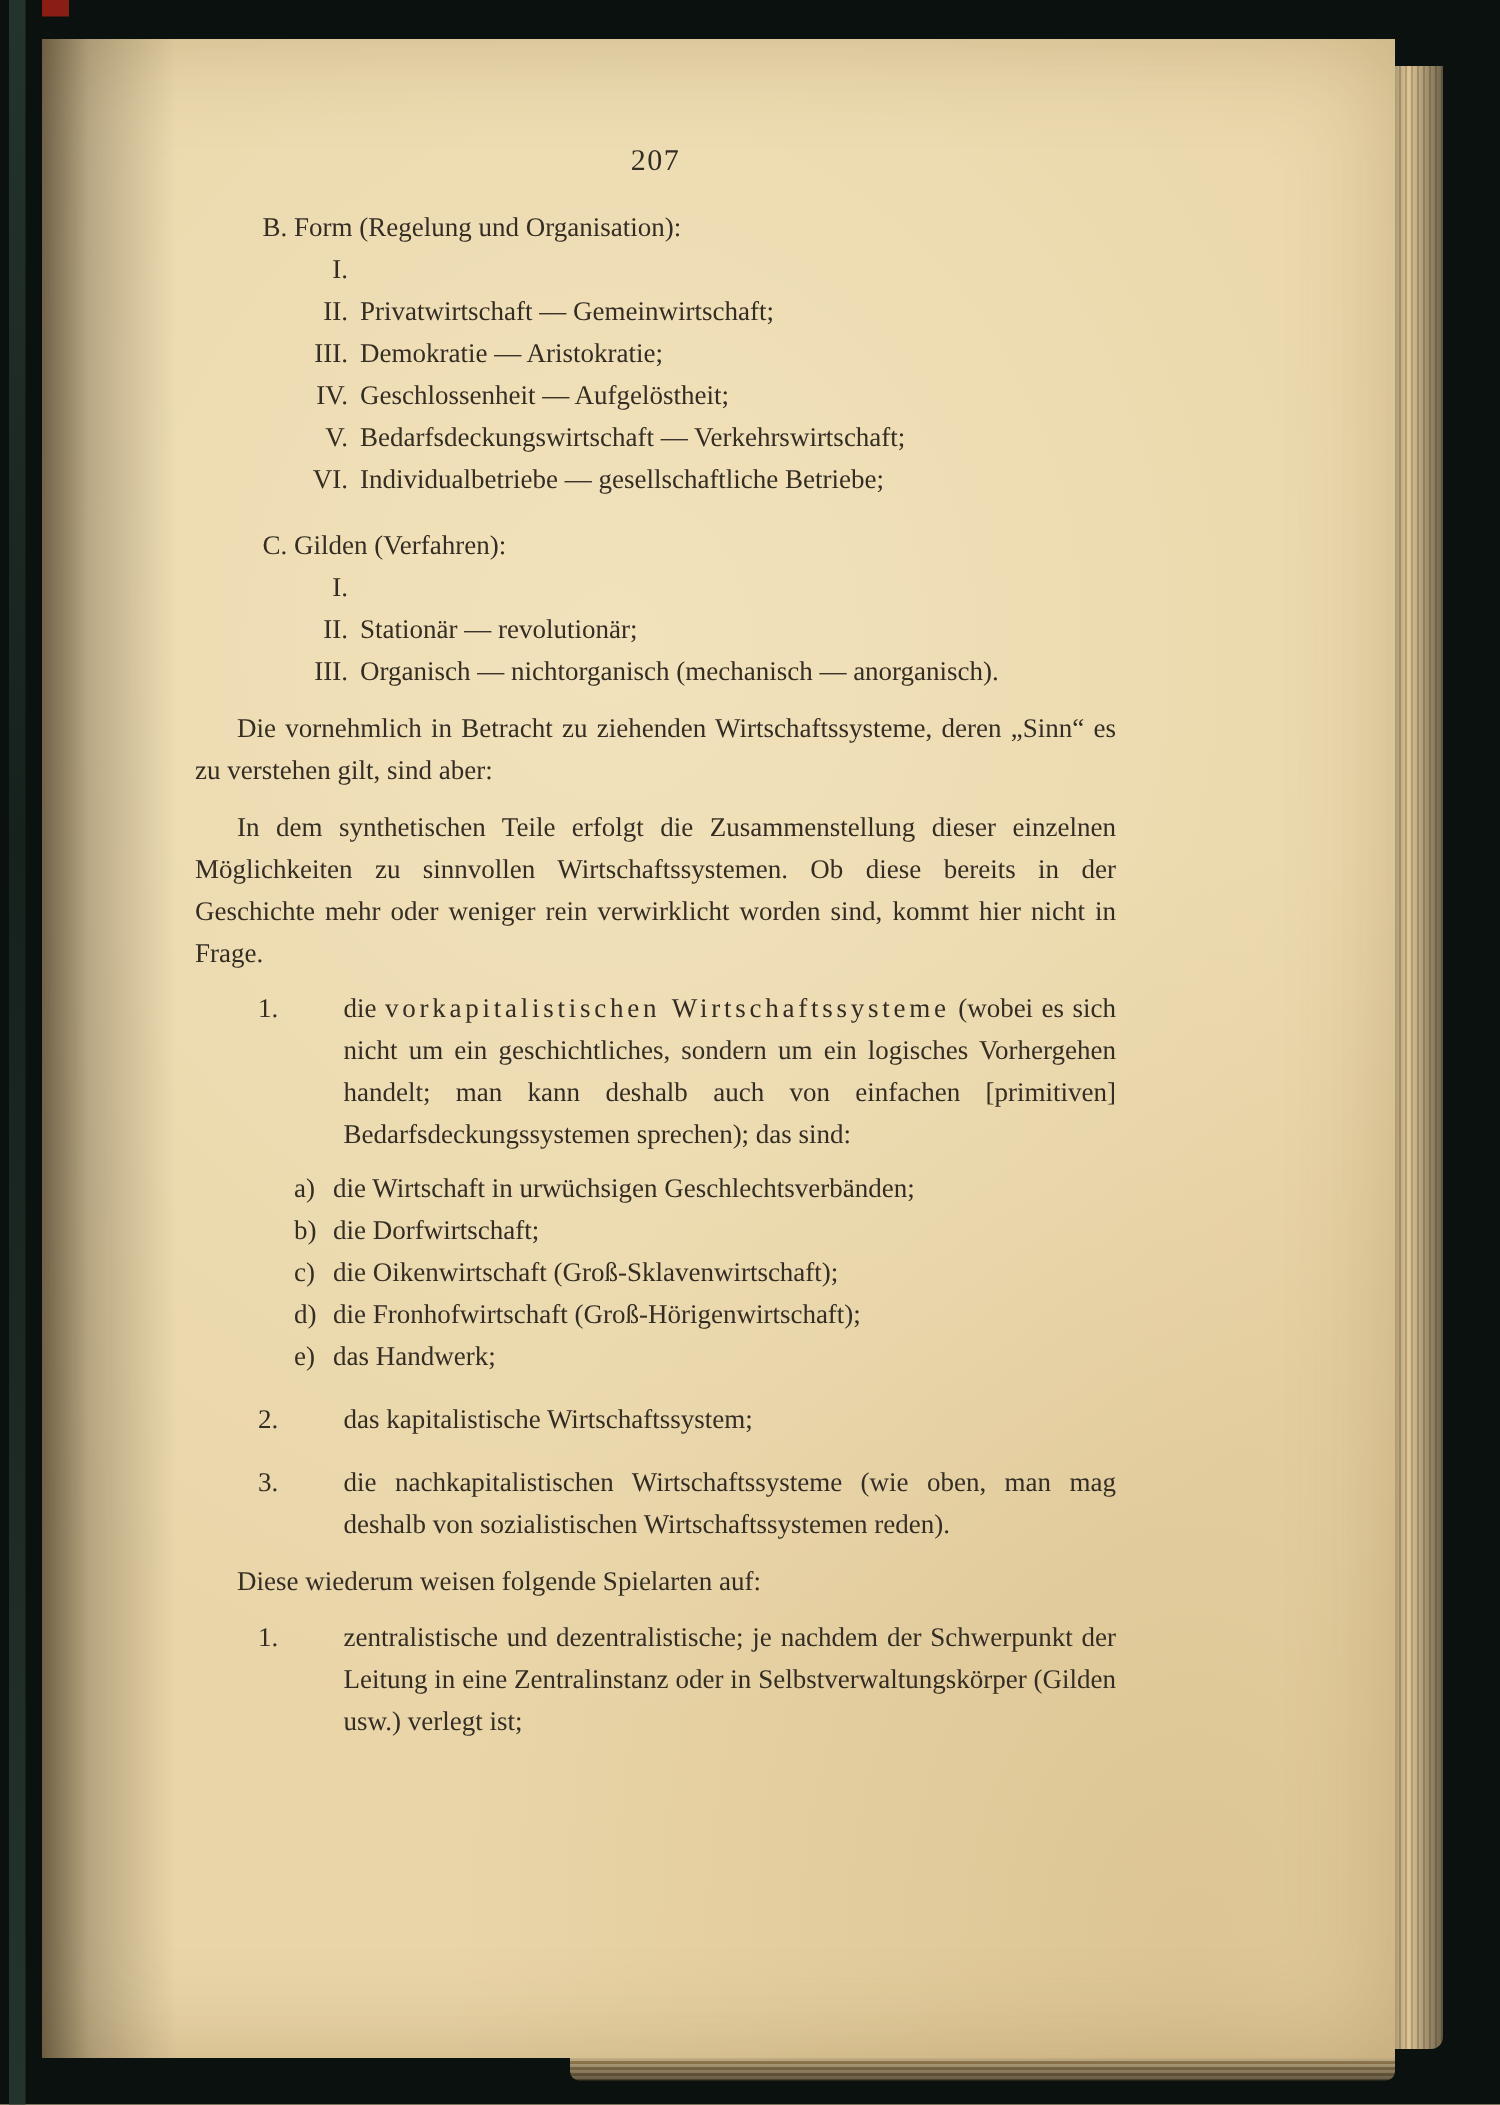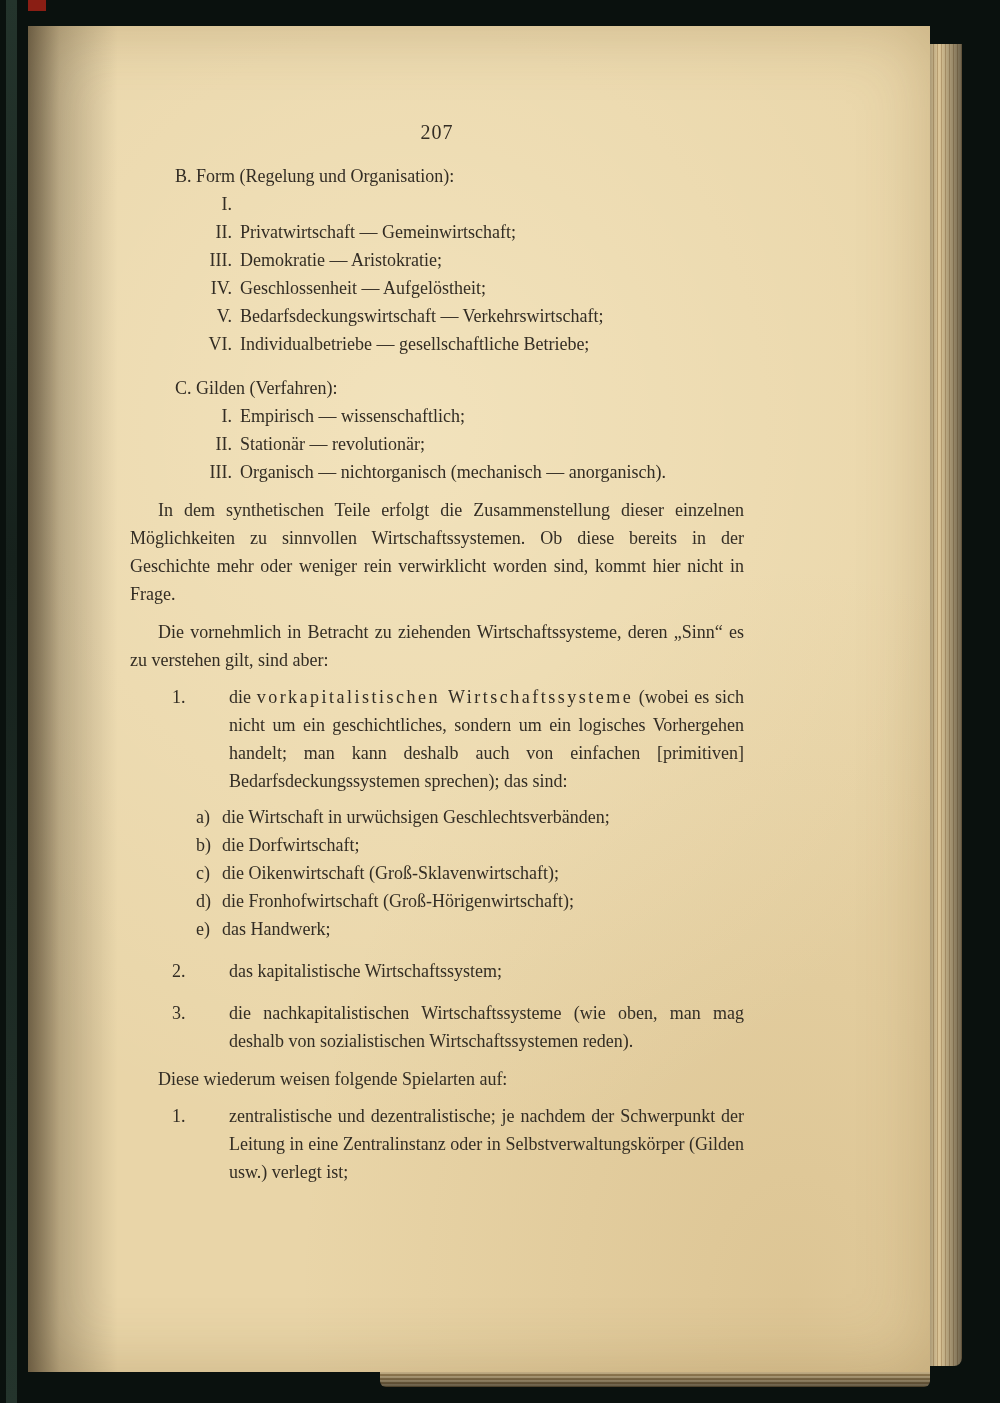--- a/index.html
+++ b/index.html
@@ -39,21 +39,21 @@
   }
   .bottom-edge{
     position:absolute;left:380px;top:1372px;width:550px;height:15px;
     background:
       linear-gradient(180deg, rgba(0,0,0,0.1), rgba(0,0,0,0.55) 100%),
       repeating-linear-gradient(180deg,#d8c193 0 2px,#a78d5d 2px 4px);
     border-radius:0 0 6px 6px;
   }
   .content{
     position:absolute;left:102px;top:0;width:614px;
-    padding-top:92px;
+    padding-top:67px;
     color:#332d24;
     font-size:18px;line-height:28px;
   }
   .page-number{
     text-align:center;font-size:20px;letter-spacing:1px;margin-bottom:12px;
   }
   .sec-heading{margin:16px 0 0 45px;font-family:Liberation Serif, serif;}
   .orow{display:flex;}
   .roman{width:102px;flex:none;text-align:right;}
   .otext{flex:1;margin-left:8px;text-align:justify;}
@@ -105,34 +105,33 @@
         <div class="orow">
           <span class="roman">VI.</span>
           <span class="otext">Individualbetriebe — gesellschaftliche Betriebe;</span>
         </div>
       </div>
 
       <div class="sec-heading">C. Gilden (Verfahren):</div>
       <div>
         <div class="orow">
           <span class="roman">I.</span>
-          <span class="otext">Empirisch — wissenschaftlich;</span>
         </div>
         <div class="orow">
           <span class="roman">II.</span>
           <span class="otext">Stationär — revolutionär;</span>
         </div>
         <div class="orow">
           <span class="roman">III.</span>
           <span class="otext">Organisch — nichtorganisch (mechanisch — anorganisch).</span>
         </div>
       </div>
 
+      <p class="para">Die vornehmlich in Betracht zu ziehenden Wirtschaftssysteme, deren „Sinn“ es zu verstehen gilt, sind aber:</p>
       <p class="para">In dem synthetischen Teile erfolgt die Zusammenstellung dieser einzelnen Möglichkeiten zu sinnvollen Wirtschaftssystemen. Ob diese bereits in der Geschichte mehr oder weniger rein verwirklicht worden sind, kommt hier nicht in Frage.</p>
-      <p class="para">Die vornehmlich in Betracht zu ziehenden Wirtschaftssysteme, deren „Sinn“ es zu verstehen gilt, sind aber:</p>
 
       <div class="nrow">
         <span class="nmark">1.</span>
         <span class="ntext"><span>die </span><span class="sperr">vorkapitalistischen Wirtschaftssysteme</span><span> (wobei es sich nicht um ein geschichtliches, sondern um ein logisches Vorhergehen handelt; man kann deshalb auch von einfachen [primitiven] Bedarfsdeckungssystemen sprechen); das sind:</span></span>
       </div>
 
       <div class="sublist">
         <div class="srow">
           <span class="smark">a)</span>
           <span class="stext">die Wirtschaft in urwüchsigen Geschlechtsverbänden;</span>

